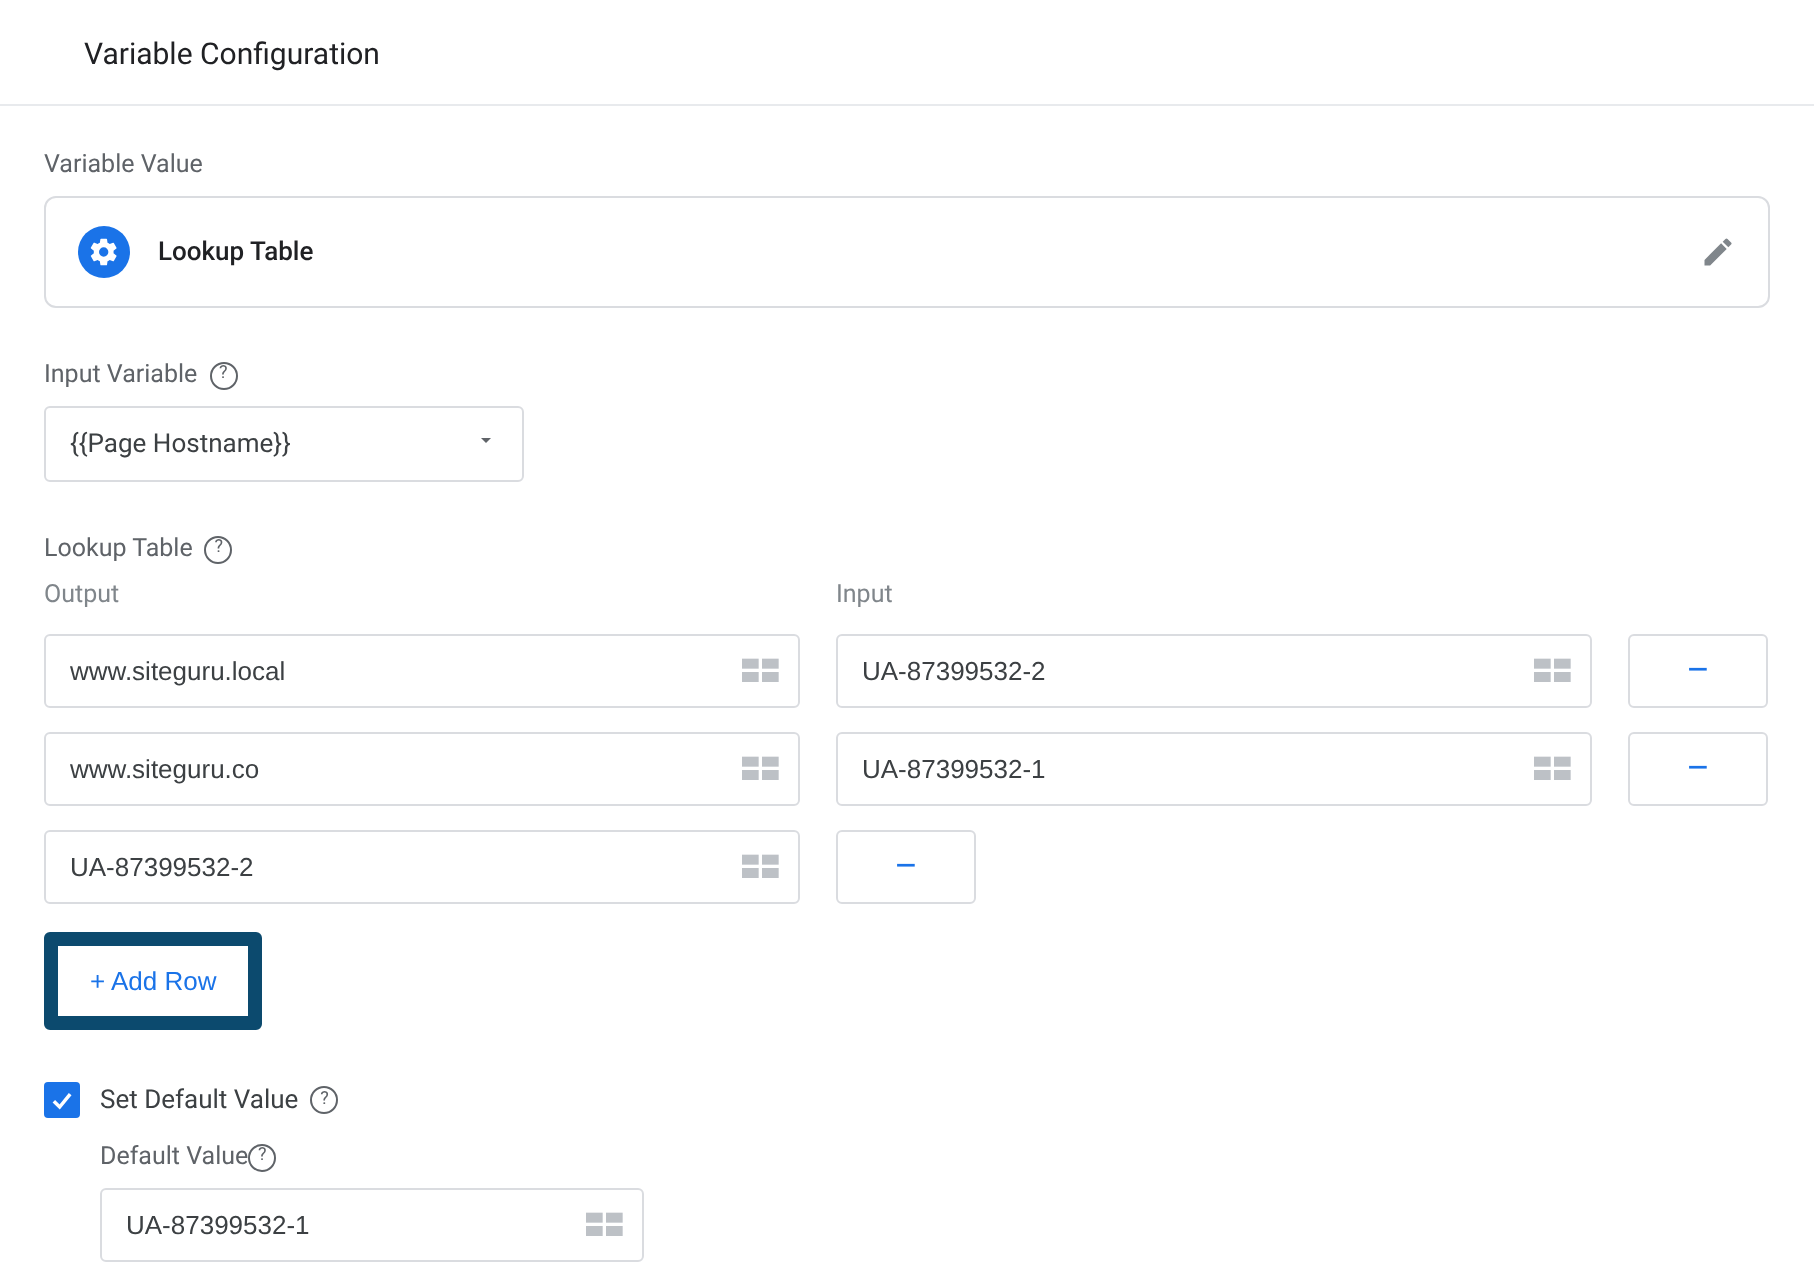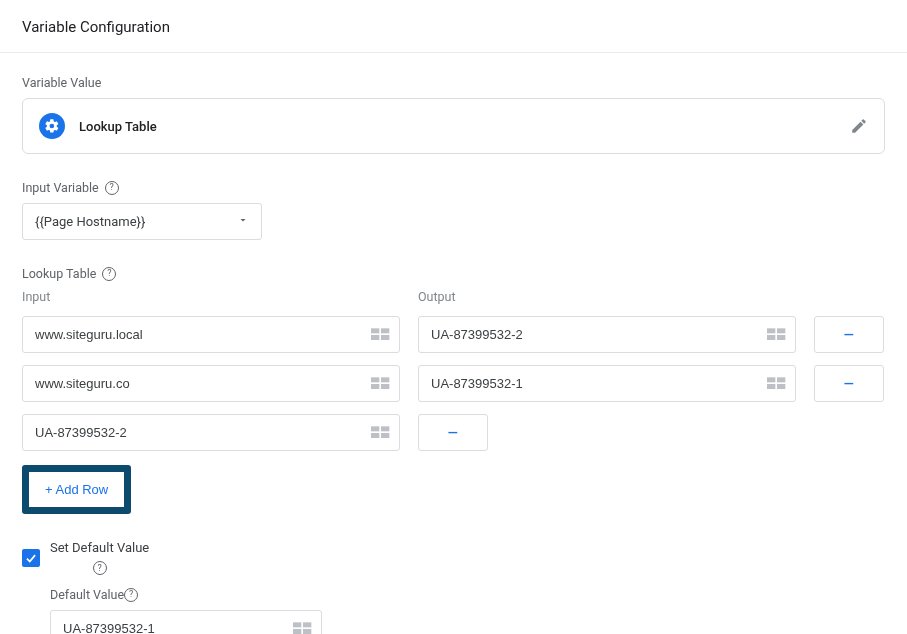--- a/index.html
+++ b/index.html
@@ -11,20 +11,21 @@
     background: #fff;
   }
   .page {
     width: 907px;
     padding: 18px 22px 24px 22px;
   }
   .heading {
     font-size: 15px;
     color: #202124;
     margin-bottom: 16px;
+    margin-left: 20px;
   }
   .hr {
     height: 1px;
     background: #e8eaed;
     margin: 0 -22px 22px -22px;
   }
   .label {
     font-size: 12.5px;
     color: #5f6368;
     margin-bottom: 8px;
@@ -178,21 +179,20 @@
     justify-content: center;
     cursor: pointer;
   }
   .checkbox svg { width: 14px; height: 14px; stroke: #fff; stroke-width: 3; fill: none; }
   .checkbox-label {
     font-size: 13px;
     color: #3c4043;
     display: flex;
     align-items: center;
     gap: 6px;
-    flex-direction: column;
   }
   .default-block {
     margin-top: 12px;
     margin-left: 28px;
   }
 </style>
 </head>
 <body>
 
 <div class="page">
@@ -231,22 +231,22 @@
       </span>
     </div>
   </div>
 
   <div class="section">
     <div class="label">
       <span>Lookup Table</span>
       <span class="help">?</span>
     </div>
     <div class="table-head">
+      <div class="col">Output</div>
       <div class="col">Input</div>
-      <div class="col">Output</div>
     </div>
     <div id="rows">
         <div class="table-row">
           <div class="input-wrap">
             <input type="text" value="www.siteguru.local" style="">
             <span class="brick">
               <svg viewBox="0 0 24 16">
                 <rect x="0" y="0" width="10" height="6"></rect>
                 <rect x="12" y="0" width="10" height="6"></rect>
                 <rect x="0" y="8" width="10" height="6"></rect>

